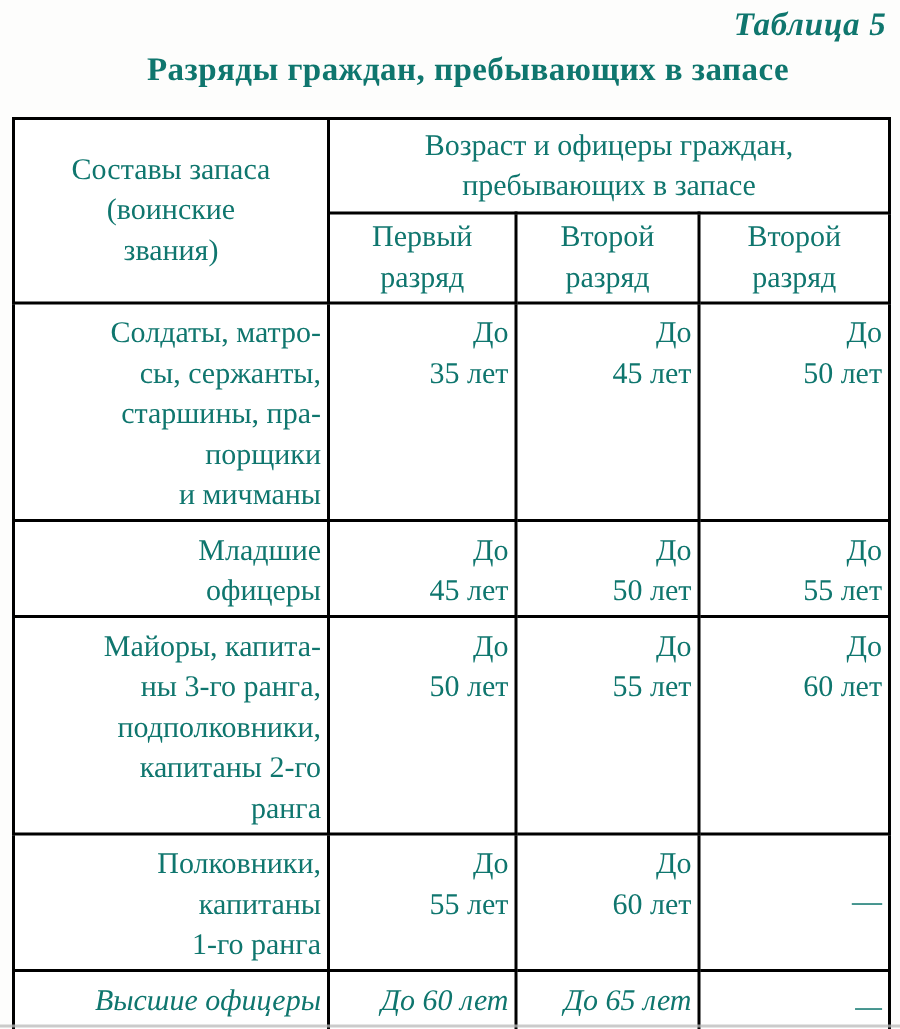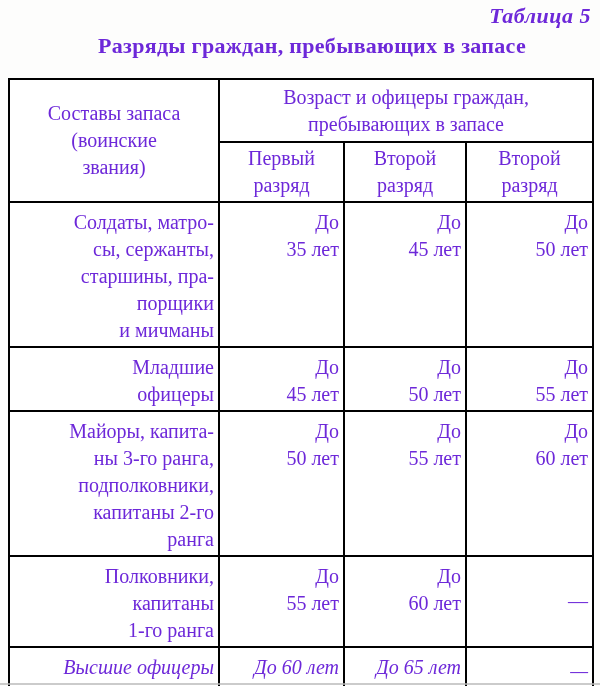--- a/index.html
+++ b/index.html
@@ -6,21 +6,21 @@
     margin: 0;
     padding: 0;
     background: #ffffff;
   }
   .page {
     position: relative;
     width: 600px;
     height: 686px;
     background: #fdfdfc;
     font-family: "Liberation Serif", "DejaVu Serif", serif;
-    color: #6d28d9;
+    color: #0f766e;
     overflow: hidden;
   }
   .table-label {
     position: absolute;
     top: 3px;
     right: 9px;
     font-size: 22px;
     font-weight: bold;
     font-style: italic;
     letter-spacing: 0.5px;

